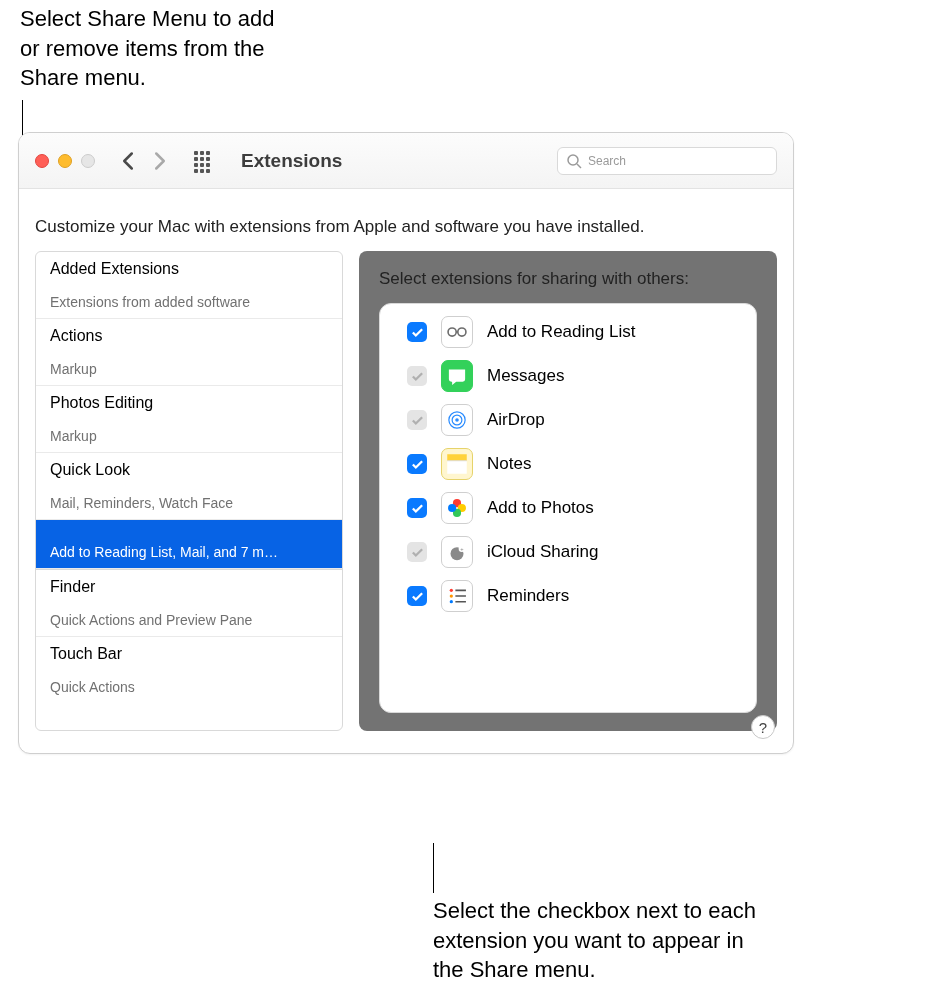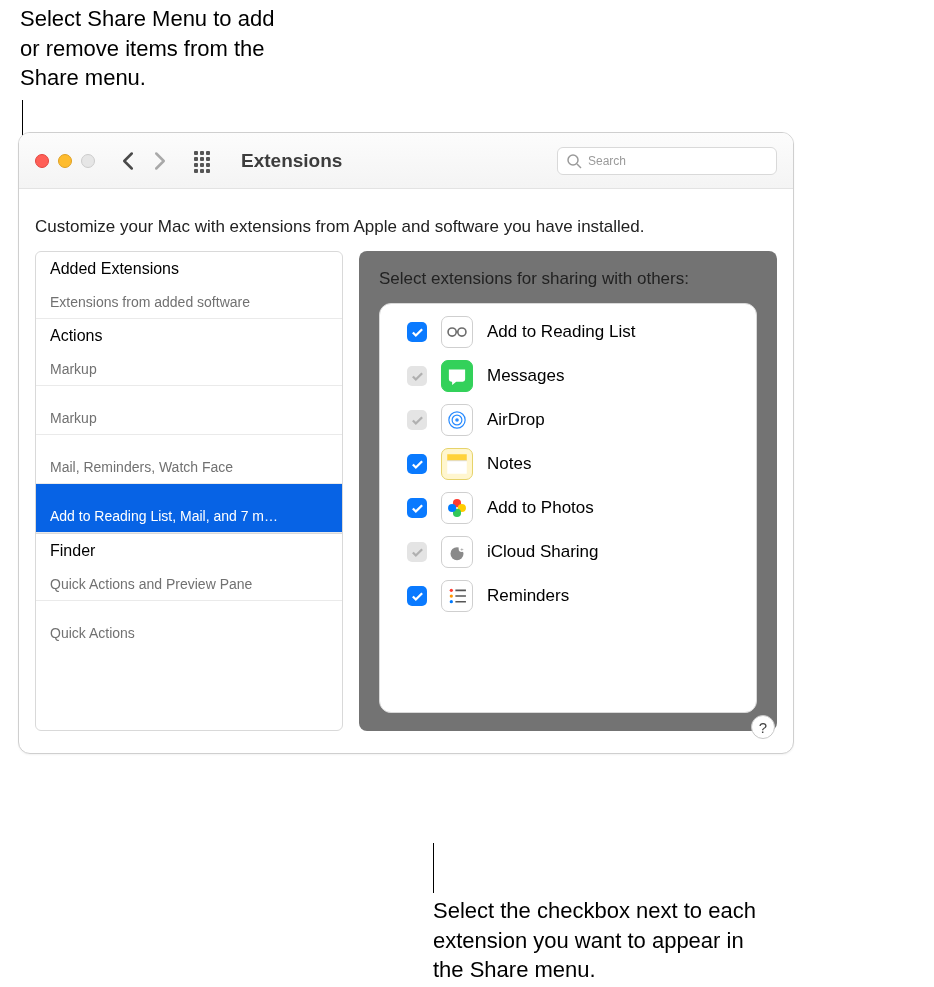--- a/index.html
+++ b/index.html
@@ -232,34 +232,37 @@
     <div class="sidebar" id="sidebar">
         <div class="side-item">
           <div class="t">Added Extensions</div>
           <div class="s">Extensions from added software</div>
         </div>
         <div class="side-item">
           <div class="t">Actions</div>
           <div class="s">Markup</div>
         </div>
         <div class="side-item">
+          <div class="t">Photos Editing</div>
           <div class="s">Markup</div>
         </div>
         <div class="side-item">
+          <div class="t">Quick Look</div>
           <div class="s">Mail, Reminders, Watch Face</div>
         </div>
         <div class="side-item selected">
           <div class="s">Add to Reading List, Mail, and 7 m…</div>
         </div>
         <div style="height: 1px; background: rgb(217, 217, 217);"></div>
         <div class="side-item">
           <div class="t">Finder</div>
           <div class="s">Quick Actions and Preview Pane</div>
         </div>
         <div class="side-item">
+          <div class="t">Touch Bar</div>
           <div class="s">Quick Actions</div>
         </div>
       </div>
 
     <div class="detail">
       <div class="detail-head">Select extensions for sharing with others:</div>
       <div class="ext-list" id="extlist">
           <div class="ext-row">
             <div class="chk on">
               <svg viewBox="0 0 14 14">

